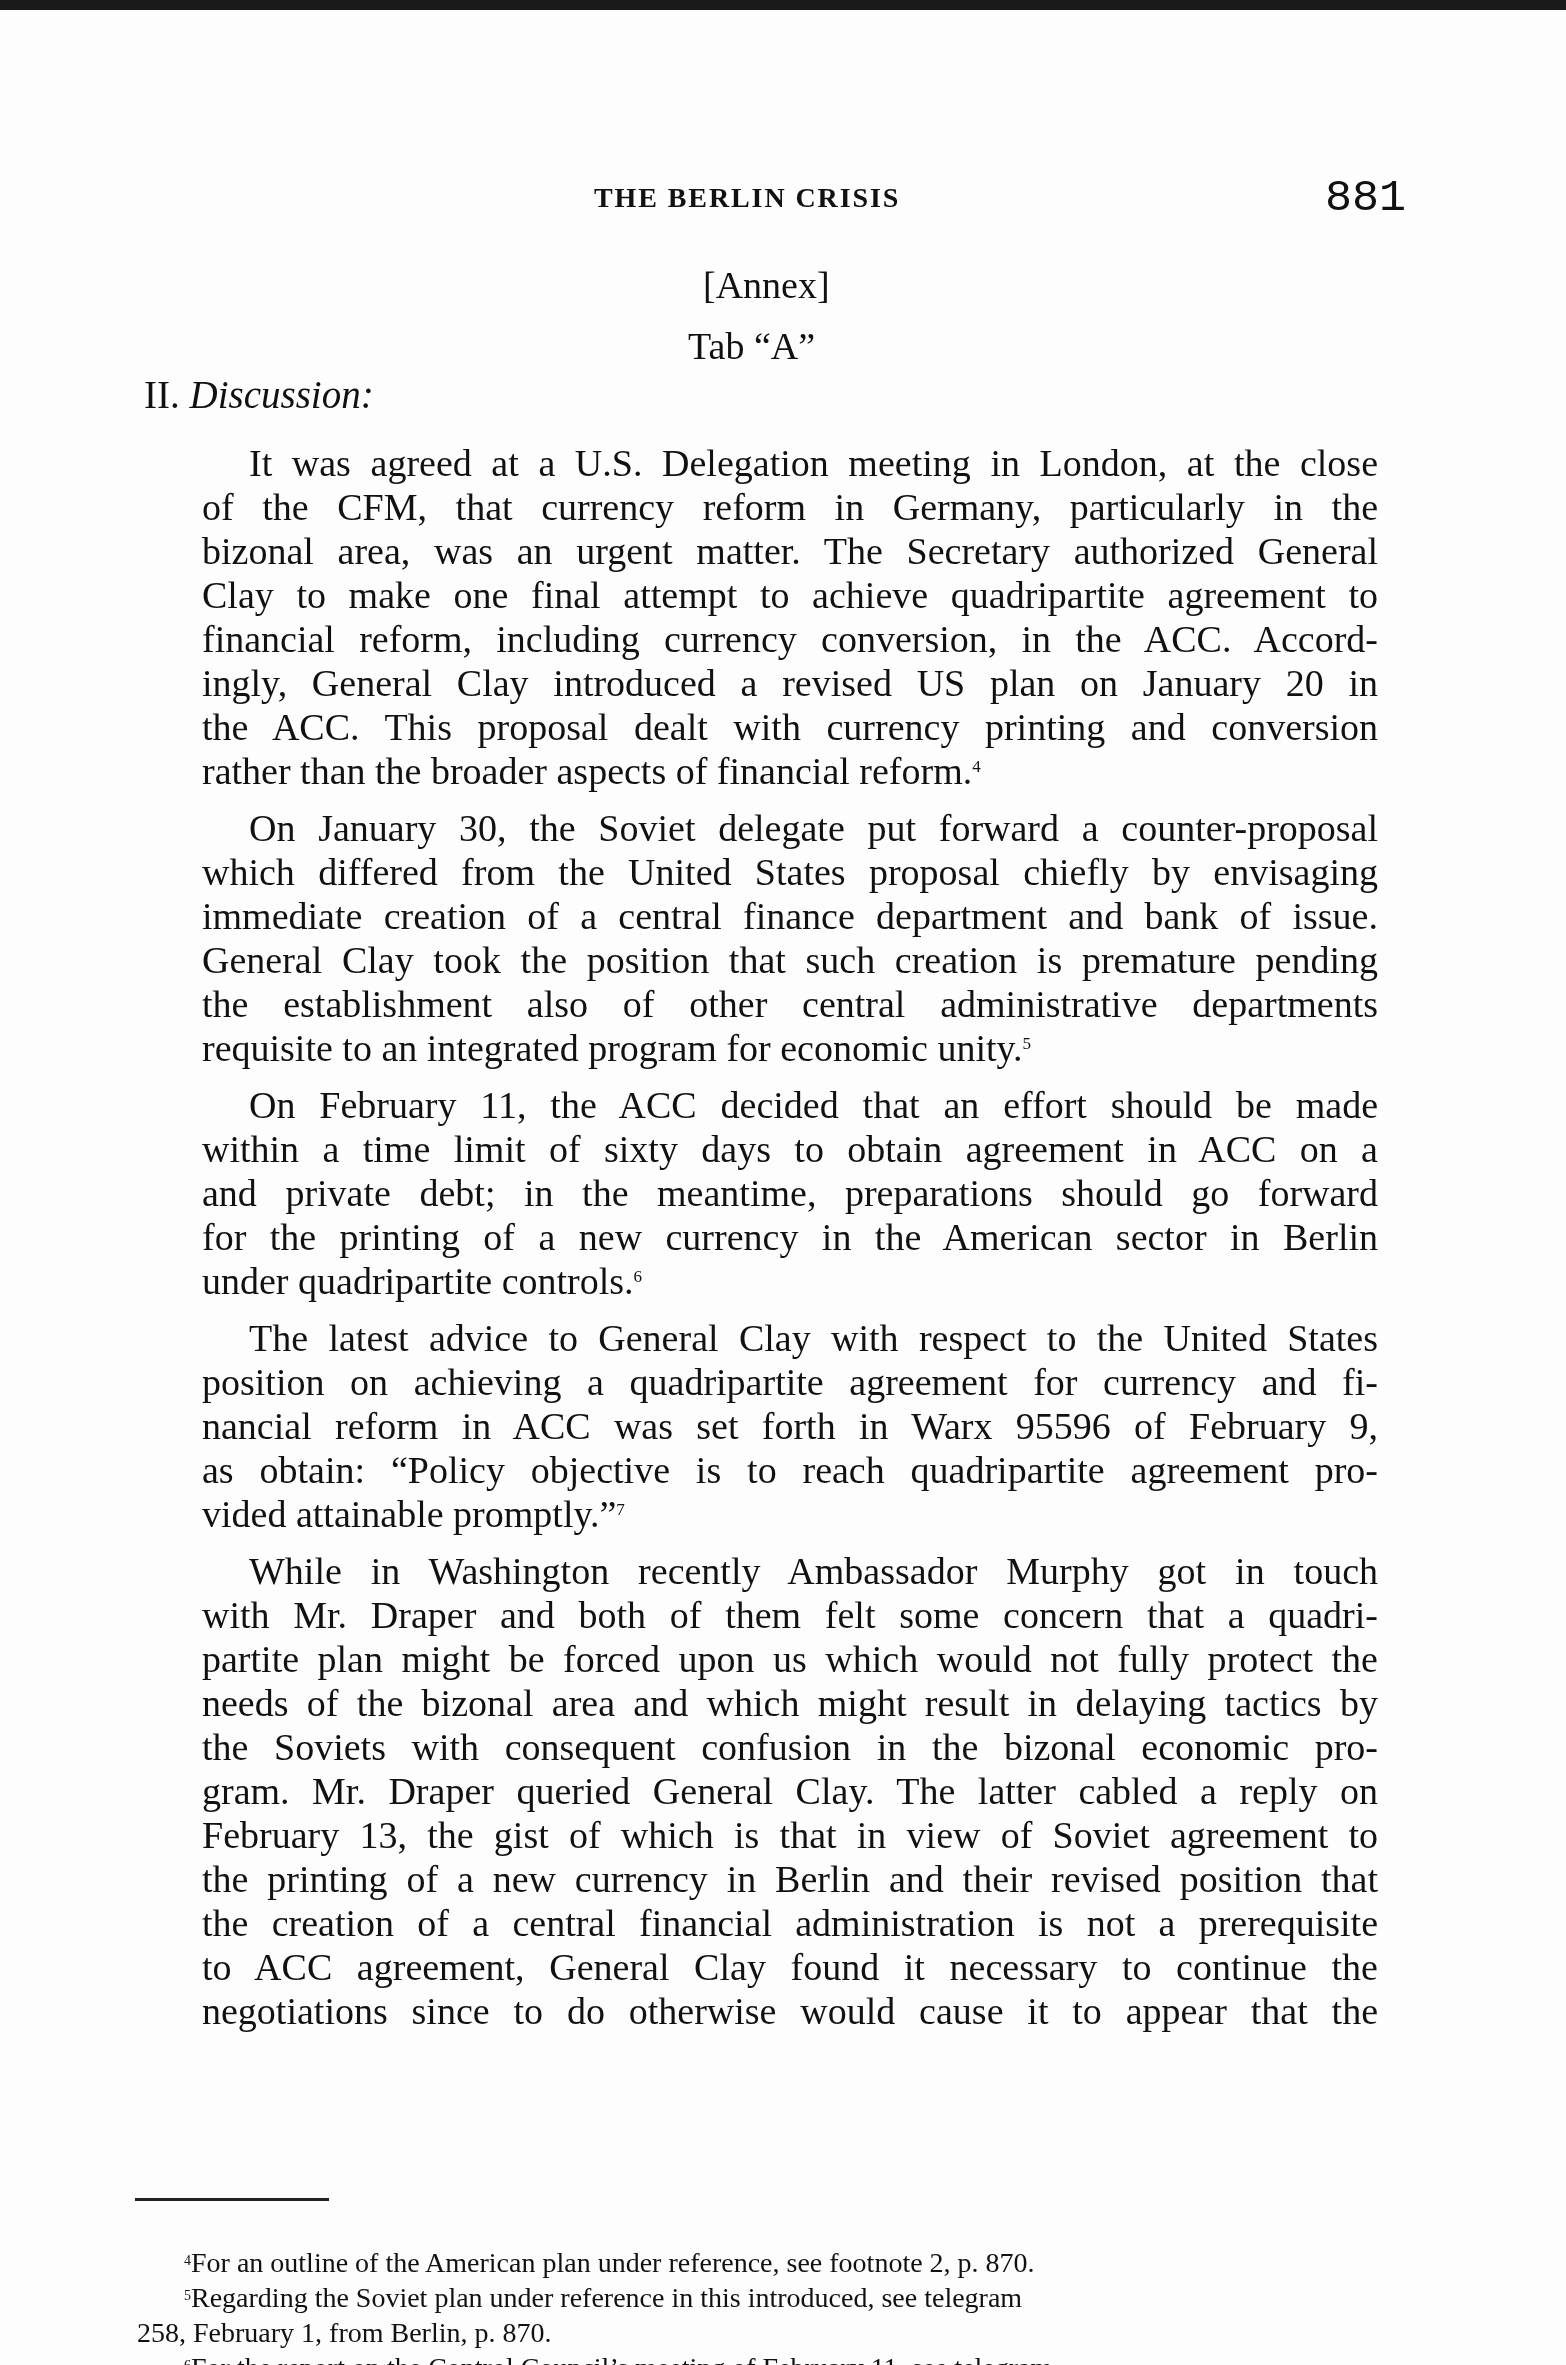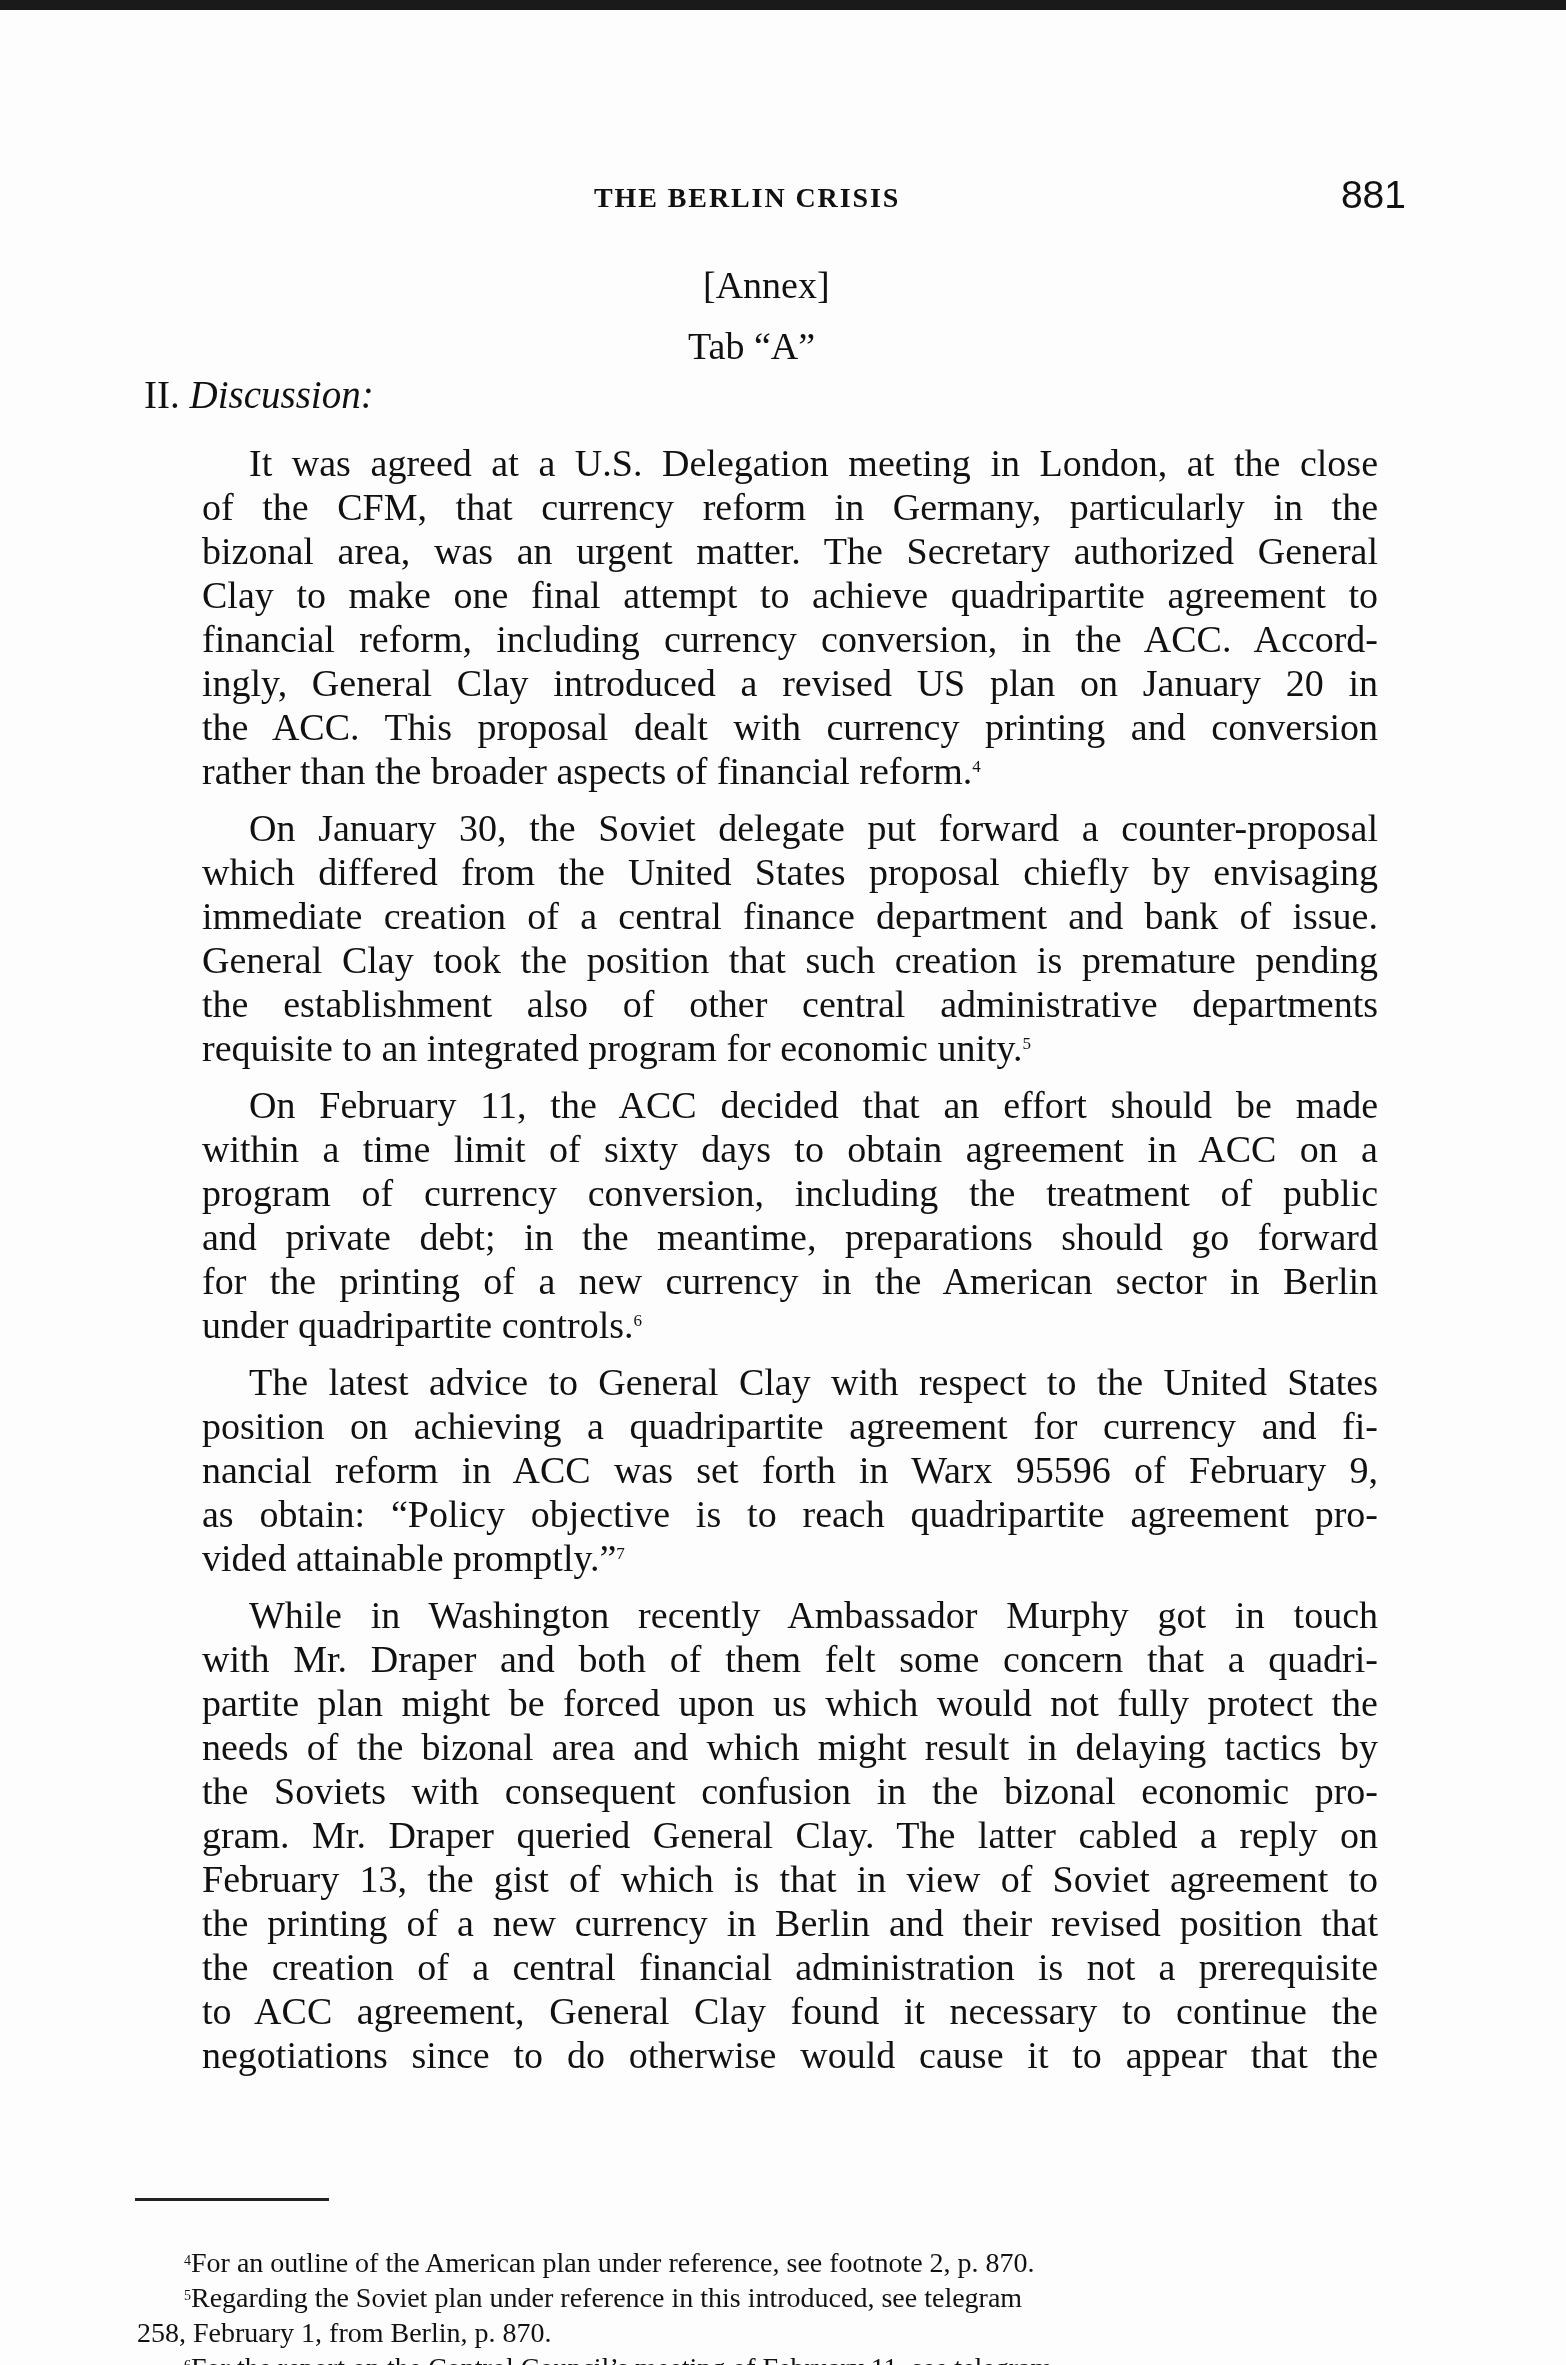--- a/index.html
+++ b/index.html
@@ -29,22 +29,22 @@
       font-size: 28px;
       letter-spacing: 1.9px;
       font-weight: bold;
       font-family: "Liberation Serif", serif;
       text-align: center;
     }
     .page-number {
       position: absolute;
       top: 173px;
       right: 161px;
-      font-size: 39px;
-      font-family: Liberation Sans, sans-serif;
+      font-size: 45px;
+      font-family: Liberation Mono, monospace;
     }
     .annex {
       position: absolute;
       top: 263px;
       left: 703px;
       font-size: 38px;
     }
     .tab-a {
       position: absolute;
       top: 324px;
@@ -153,21 +153,20 @@
       <span class="line first">On January 30, the Soviet delegate put forward a counter-proposal</span>
       <span class="line">which differed from the United States proposal chiefly by envisaging</span>
       <span class="line">immediate creation of a central finance department and bank of issue.</span>
       <span class="line">General Clay took the position that such creation is premature pending</span>
       <span class="line">the establishment also of other central administrative departments</span>
       <span class="line last">requisite to an integrated program for economic unity.<sup>5</sup></span>
     </div>
     <div class="para">
       <span class="line first">On February 11, the ACC decided that an effort should be made</span>
       <span class="line">within a time limit of sixty days to obtain agreement in ACC on a</span>
-      <span class="line">program of currency conversion, including the treatment of public</span>
       <span class="line">and private debt; in the meantime, preparations should go forward</span>
       <span class="line">for the printing of a new currency in the American sector in Berlin</span>
       <span class="line last">under quadripartite controls.<sup>6</sup></span>
     </div>
     <div class="para">
       <span class="line first">The latest advice to General Clay with respect to the United States</span>
       <span class="line">position on achieving a quadripartite agreement for currency and fi-</span>
       <span class="line">nancial reform in ACC was set forth in Warx 95596 of February 9,</span>
       <span class="line">as obtain: “Policy objective is to reach quadripartite agreement pro-</span>
       <span class="line last">vided attainable promptly.”<sup>7</sup></span>

